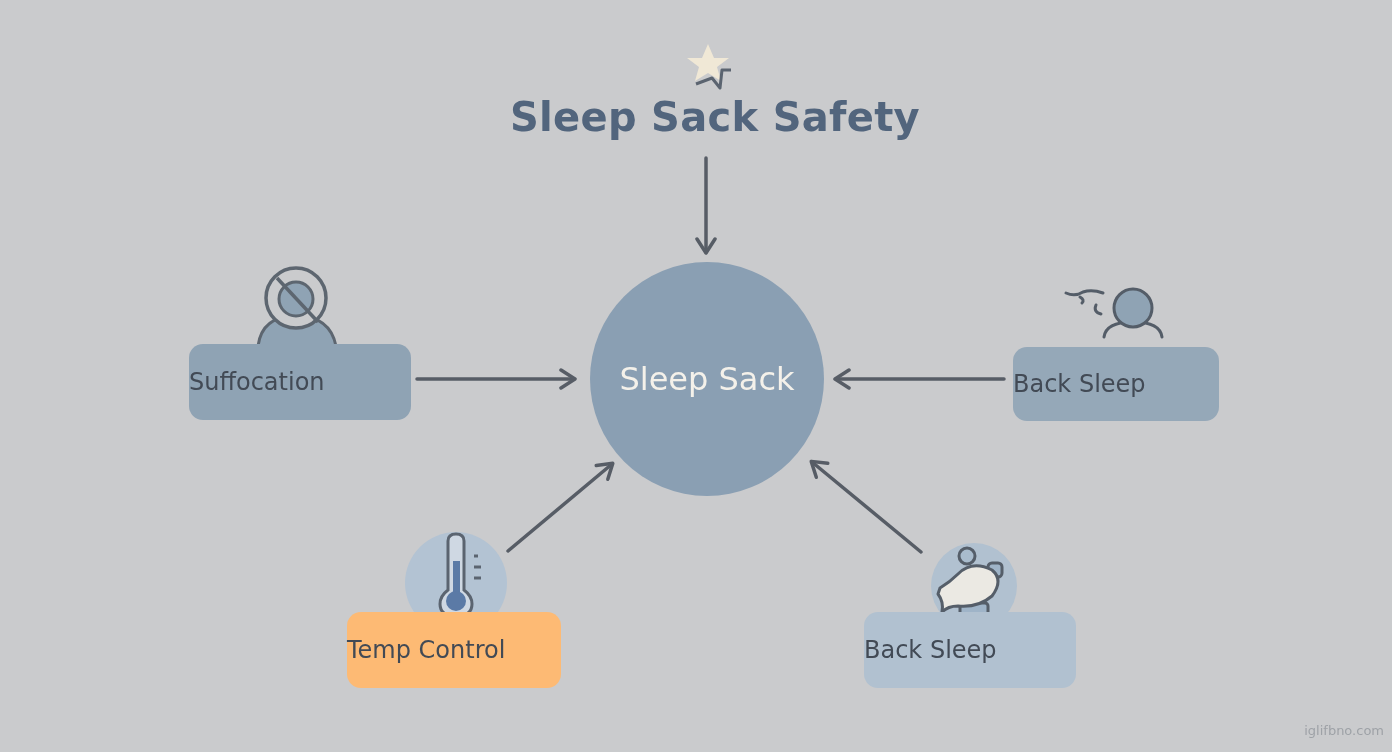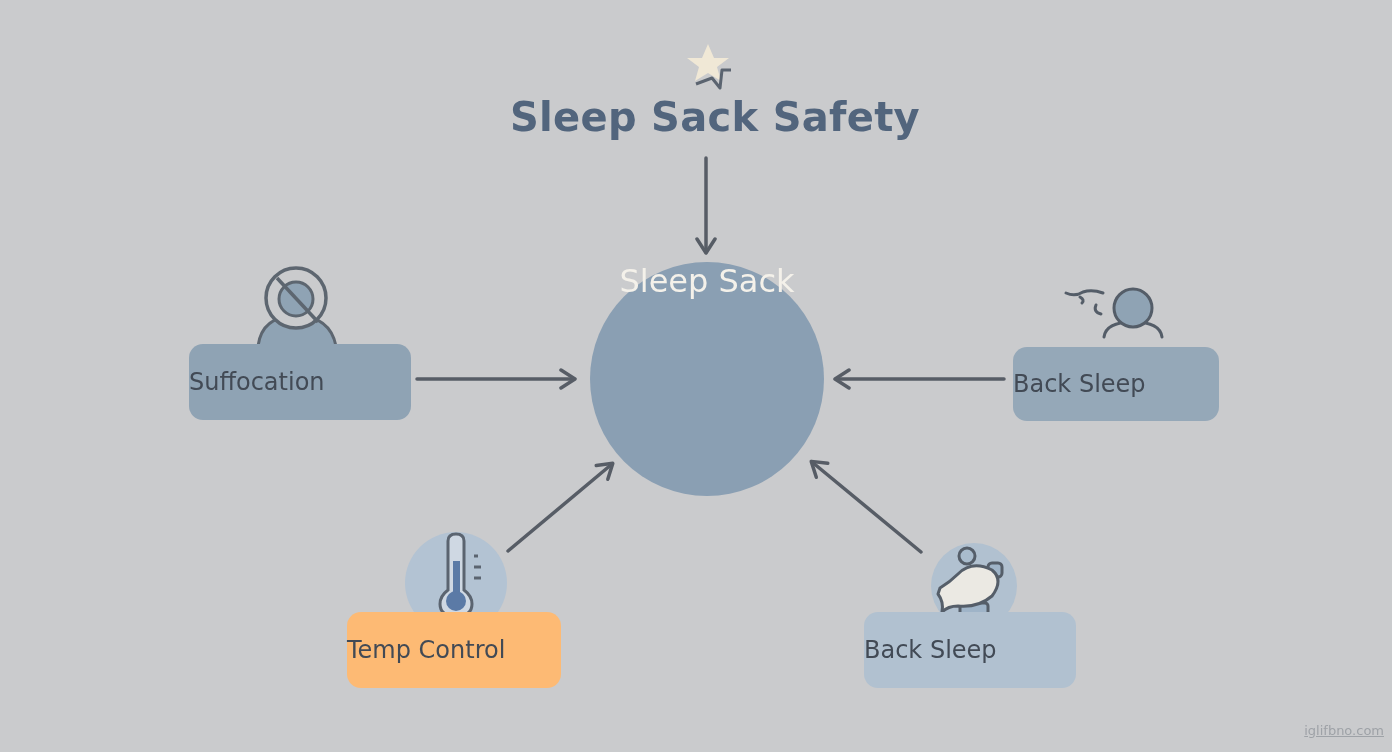--- a/index.html
+++ b/index.html
@@ -1,26 +1,26 @@
 <!DOCTYPE html>
 <html><head>
 <meta charset="utf-8">
 <style>
   html,body{margin:0;padding:0;}
   body{width:1392px;height:752px;background:#cacbcd;position:relative;overflow:hidden;font-family:"DejaVu Sans","Liberation Sans",sans-serif;}
   .abs{position:absolute;}
   .title{left:0;width:1430px;top:94px;text-align:center;font-size:40px;font-weight:600;color:#52657d;letter-spacing:0.3px;}
-  .center{left:590px;top:262px;width:234px;height:234px;border-radius:50%;background:#8a9fb3;display:flex;align-items:flex-start;justify-content:center;color:#f4f1ea;font-size:32px;font-weight:500;}
+  .center{left:590px;top:262px;width:234px;height:234px;border-radius:50%;background:#8a9fb3;display:flex;align-items:center;justify-content:center;color:#f4f1ea;font-size:32px;font-weight:500;}
   .box{border-radius:14px;display:flex;align-items:center;justify-content:flex-start;color:#424a55;font-size:24px;}
   .b-suff{left:189px;top:344px;width:222px;height:76px;background:#8fa3b4;}
   .b-back1{left:1013px;top:347px;width:206px;height:74px;background:#95a8b8;}
   .b-temp{left:347px;top:612px;width:214px;height:76px;background:#fdba74;}
   .b-back2{left:864px;top:612px;width:212px;height:76px;background:#b1c1d0;}
   .halo{border-radius:50%;}
-  .watermark{right:8px;bottom:14px;color:#9ea2a7;font-size:13px;text-decoration:underline;}
+  .watermark{right:8px;bottom:14px;color:#9ea2a7;font-size:13px;}
   svg{position:absolute;left:0;top:0;}
 </style>
 </head>
 <body>
 
 <div class="abs halo" style="left:405px;top:532px;width:102px;height:102px;background:#b3c3d3;"></div>
 <div class="abs halo" style="left:931px;top:543px;width:86px;height:86px;background:#b1c1d0;"></div>
 
 <svg width="1392" height="752">
   <defs>

